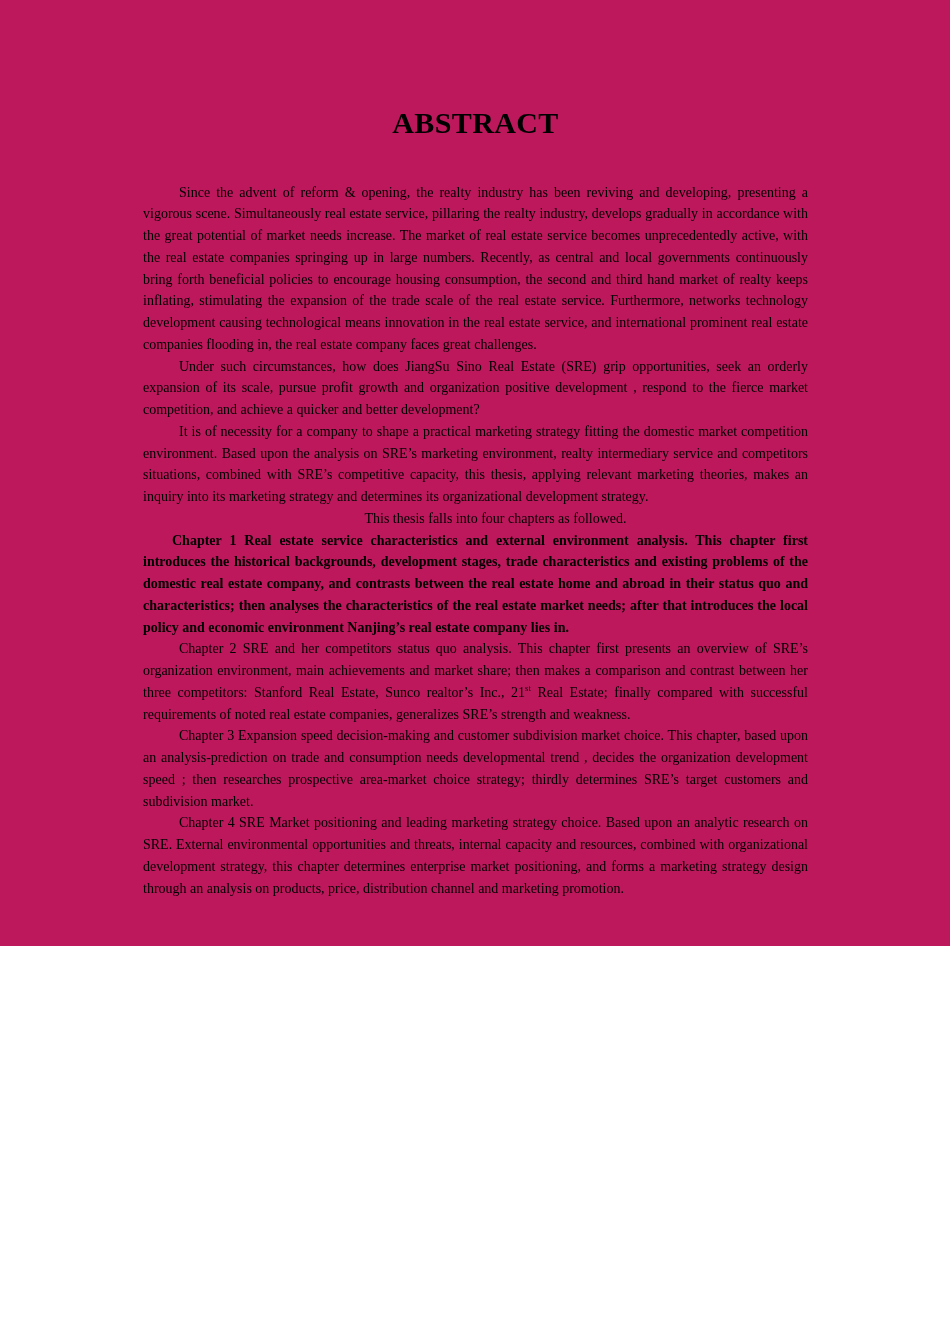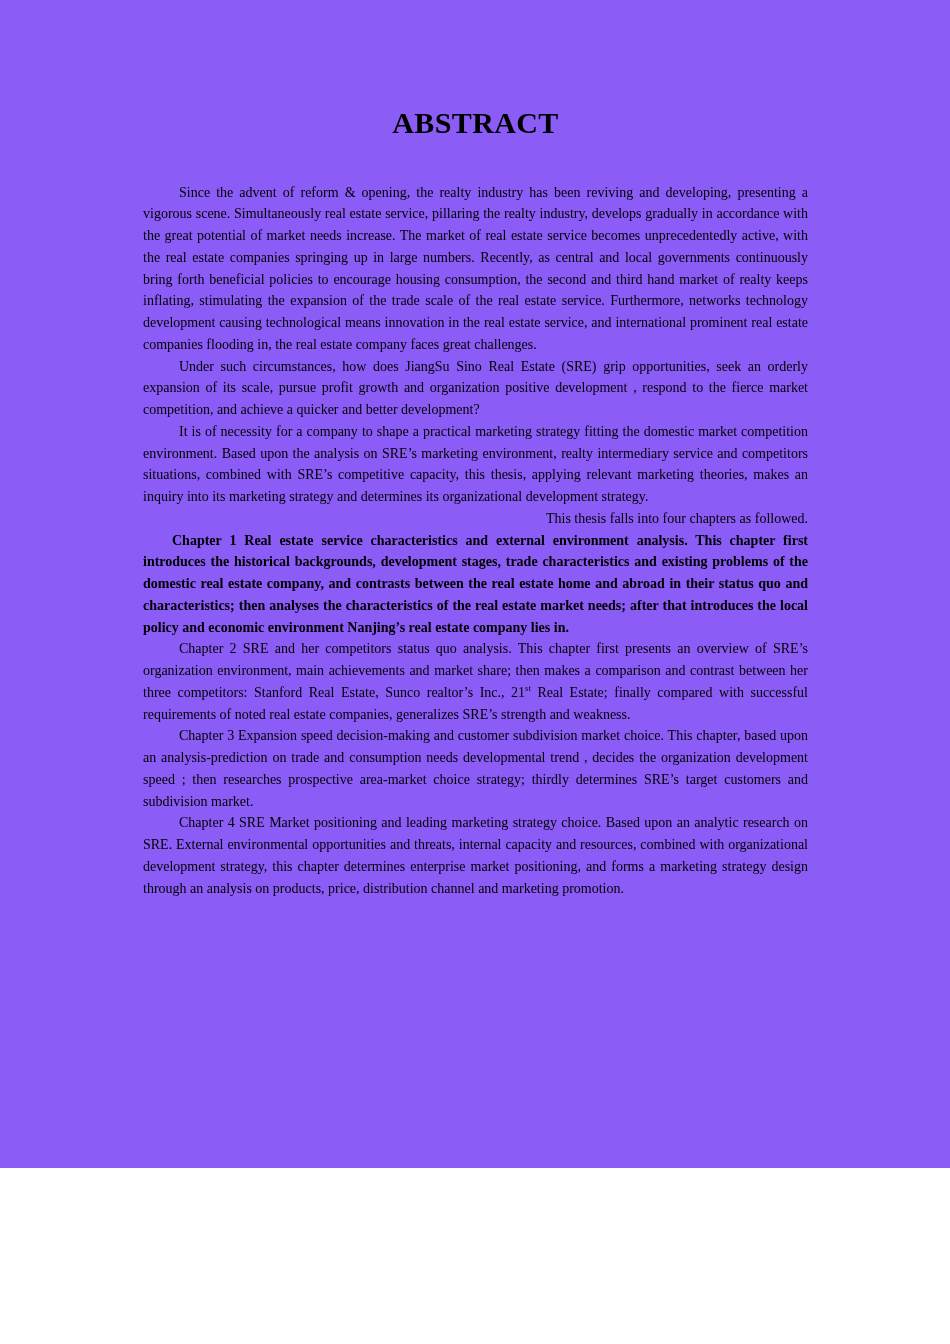--- a/index.html
+++ b/index.html
@@ -10,22 +10,22 @@
   body {
     width: 950px;
     height: 1344px;
     font-family: "Liberation Serif", "DejaVu Serif", serif;
     color: #000000;
     -webkit-font-smoothing: antialiased;
   }
   .page {
     position: relative;
     width: 950px;
-    height: 1168px;
-    background: #8b5cf6;
+    height: 946px;
+    background: #be185d;
     box-sizing: border-box;
     padding: 10px;
     overflow: hidden;
   }
   .content {
     position: absolute;
     left: 143px;
     top: 0;
     width: 665px;
   }
@@ -55,21 +55,21 @@
     text-indent: 36px;
   }
   .indent-medium {
     text-indent: 40px;
   }
   .indent-small {
     text-indent: 29px;
     font-weight: bold;
   }
   .no-justify {
-    text-align: right;
+    text-align: center;
   }
   sup {
     font-size: 0.62em;
     vertical-align: super;
     line-height: 0;
   }
 </style>
 </head>
 <body>
 

